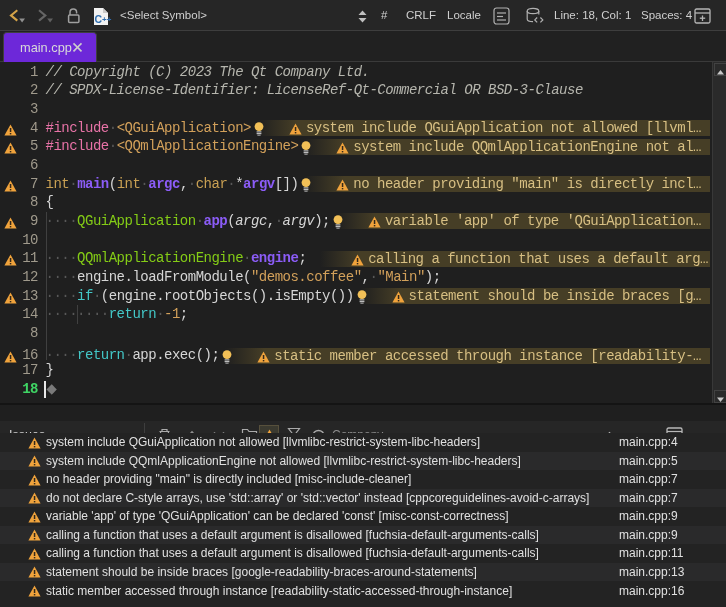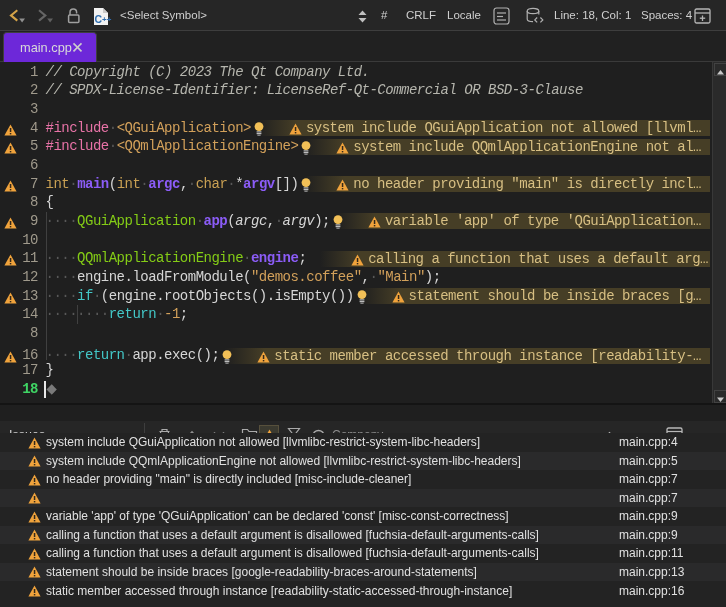--- a/index.html
+++ b/index.html
@@ -301,20 +301,21 @@
       </svg>
       <div class="it">no header providing "main" is directly included [misc-include-cleaner]</div>
       <div class="il">main.cpp:7</div>
     </div>
 <div class="ir even" style="top:55.7px">
       <svg class="wt" width="13" height="12" viewBox="0 0 13 12">
         <path d="M6.5 0.6 L12.6 11.4 L0.4 11.4 Z" fill="#f0a33c"></path>
         <rect x="5.8" y="4" width="1.5" height="4" fill="#33281a"></rect>
         <rect x="5.8" y="9" width="1.5" height="1.4" fill="#33281a"></rect>
       </svg>
+      <div class="it">do not declare C-style arrays, use 'std::array' or 'std::vector' instead [cppcoreguidelines-avoid-c-arrays]</div>
       <div class="il">main.cpp:7</div>
     </div>
 <div class="ir" style="top:74.2px">
       <svg class="wt" width="13" height="12" viewBox="0 0 13 12">
         <path d="M6.5 0.6 L12.6 11.4 L0.4 11.4 Z" fill="#f0a33c"></path>
         <rect x="5.8" y="4" width="1.5" height="4" fill="#33281a"></rect>
         <rect x="5.8" y="9" width="1.5" height="1.4" fill="#33281a"></rect>
       </svg>
       <div class="it">variable 'app' of type 'QGuiApplication' can be declared 'const' [misc-const-correctness]</div>
       <div class="il">main.cpp:9</div>

